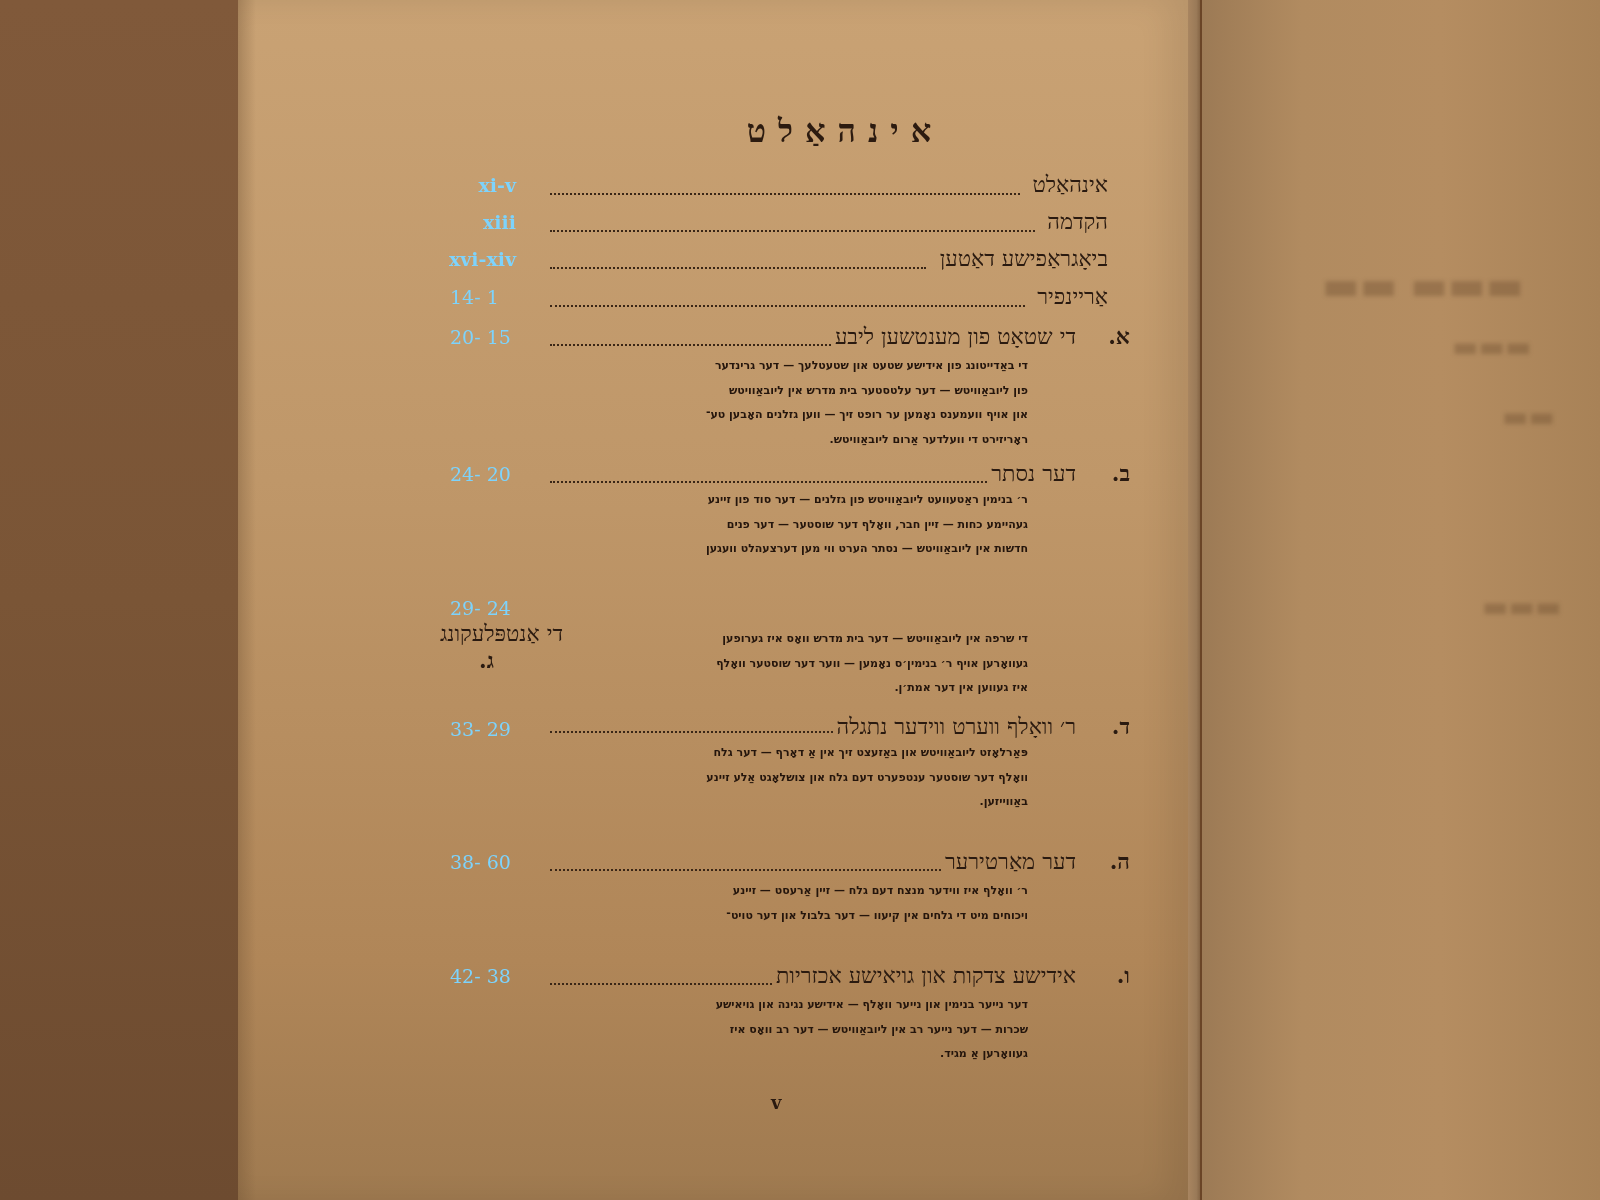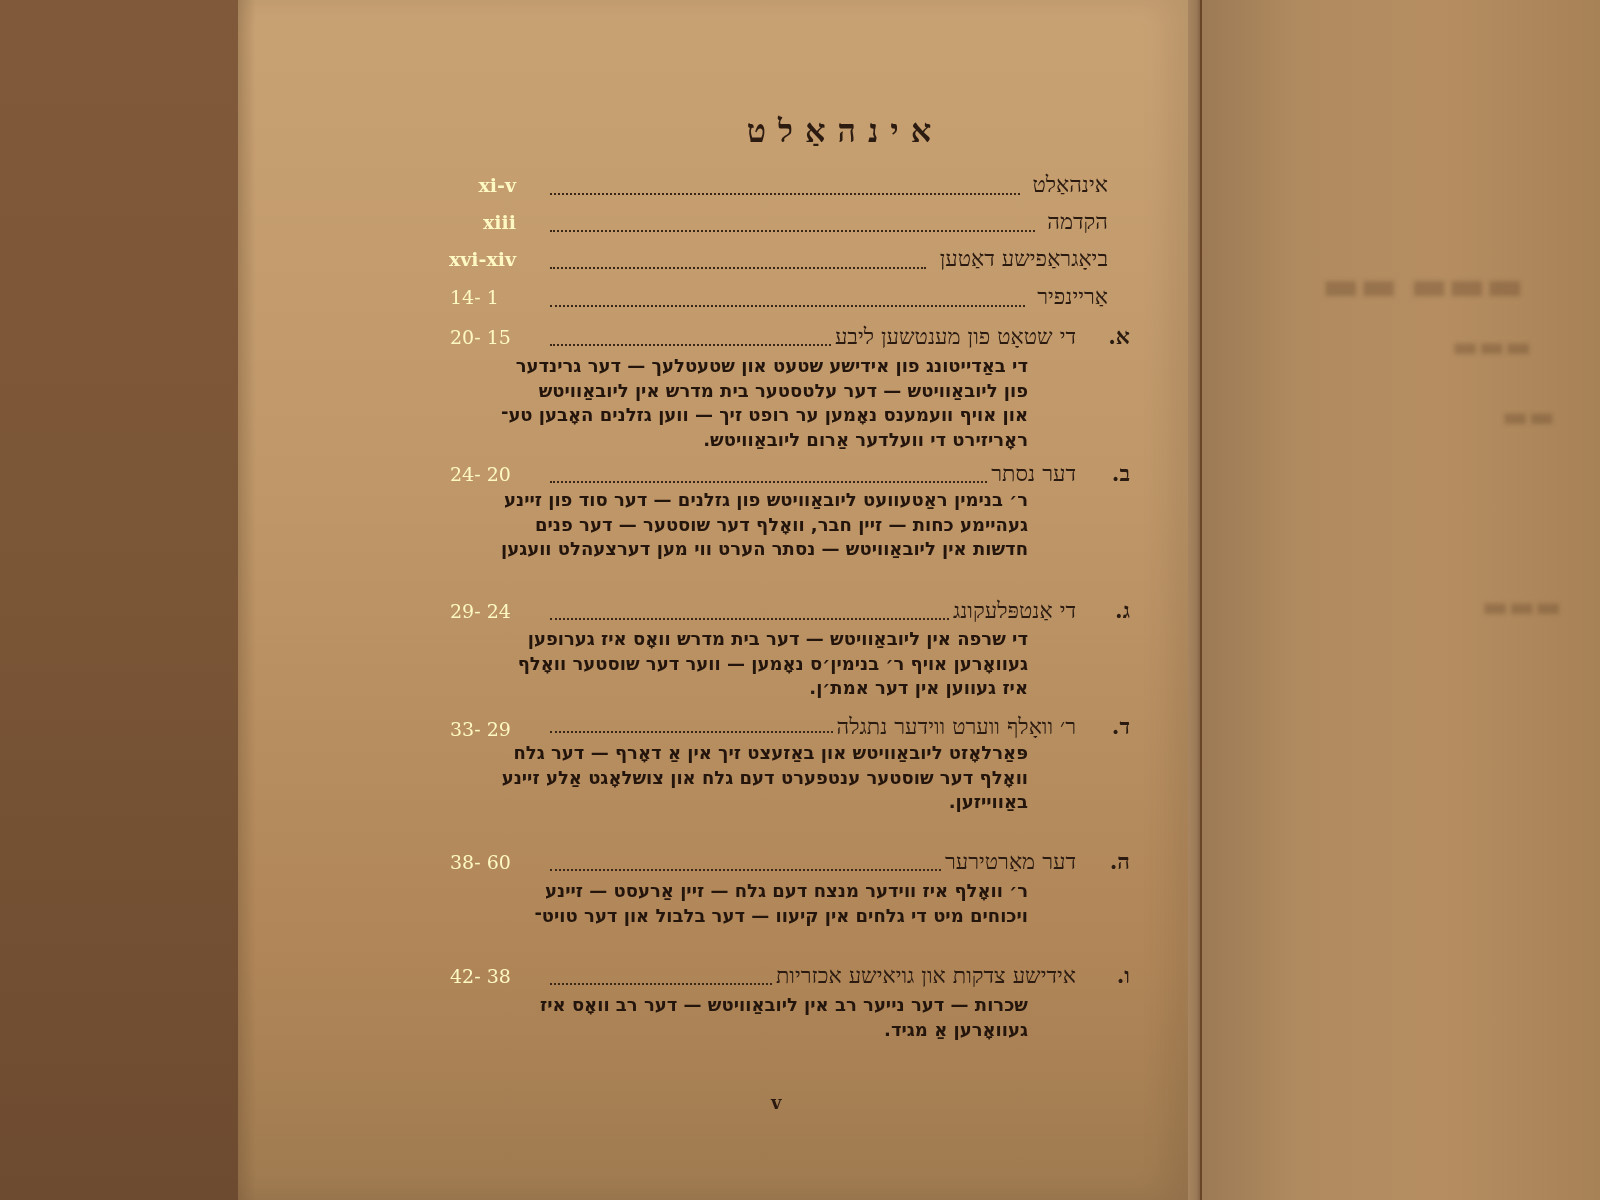--- a/index.html
+++ b/index.html
@@ -86,21 +86,21 @@
       position: absolute;
       left: 0;
       width: 690px;
       height: 30px;
       display: flex;
       align-items: baseline;
     }
     .pages {
       width: 90px;
       font-size: 19px;
-      color: #fef9c3;
+      color: #7dd3fc;
       white-space: nowrap;
       direction: ltr;
       text-align: left;
       padding-left: 10px;
       box-sizing: border-box;
     }
     .pages.roman { font-weight: bold; text-align: right; padding-right: 14px; padding-left: 0; }
     .leader {
       flex: 1;
       border-bottom: 2px dotted #3a2616;
@@ -126,21 +126,21 @@
 
     .desc {
       position: absolute;
       left: 105px;
       width: 483px;
       direction: rtl;
       text-align: justify;
       text-align-last: right;
       font-family: "DejaVu Sans", "Liberation Sans", sans-serif;
       font-weight: bold;
-      font-size: 18px;
+      font-size: 11px;
       line-height: 24.5px;
       color: #24150c;
     }
     .desc-line { display: block; white-space: nowrap; text-align: right; }
 
     .folio {
       position: absolute;
       top: 1092px;
       left: 331px;
       font-size: 18px;
@@ -206,21 +206,21 @@
     <span class="leader" style="margin-right:4px;"></span>
     <span class="entry-title">דער נסתר</span>
     <span class="letter">ב.</span>
   </div>
   <div class="desc" style="top:488px;">
     <span class="desc-line">ר׳ בנימין ראַטעוועט ליובאַוויטש פון גזלנים — דער סוד פון זיינע</span>
     <span class="desc-line">געהיימע כחות — זיין חבר, וואָלף דער שוסטער — דער פנים</span>
     <span class="desc-line">חדשות אין ליובאַוויטש — נסתר הערט ווי מען דערצעהלט וועגען</span>
   </div>
 
-  <div class="row" style="top:597px;">
+  <div class="row" style="top:597px;flex-direction:column;">
     <span class="pages">29- 24</span>
     <span class="leader" style="margin-right:4px;"></span>
     <span class="entry-title">די אַנטפּלעקונג</span>
     <span class="letter">ג.</span>
   </div>
   <div class="desc" style="top:627px;">
     <span class="desc-line">די שרפה אין ליובאַוויטש — דער בית מדרש וואָס איז גערופען</span>
     <span class="desc-line">געוואָרען אויף ר׳ בנימין׳ס נאָמען — ווער דער שוסטער וואָלף</span>
     <span class="desc-line">איז געווען אין דער אמת׳ן.</span>
   </div>
@@ -248,18 +248,19 @@
     <span class="desc-line">ויכוחים מיט די גלחים אין קיעוו — דער בלבול און דער טויט־</span>
   </div>
 
   <div class="row" style="top:962px;">
     <span class="pages">42- 38</span>
     <span class="leader" style="margin-right:4px;"></span>
     <span class="entry-title">אידישע צדקות און גויאישע אכזריות</span>
     <span class="letter">ו.</span>
   </div>
   <div class="desc" style="top:993px;">
+    <span class="desc-line">דער נייער בנימין און נייער וואָלף — אידישע נגינה און גויאישע</span>
     <span class="desc-line">שכרות — דער נייער רב אין ליובאַוויטש — דער רב וואָס איז</span>
     <span class="desc-line">געוואָרען אַ מגיד.</span>
   </div>
 
   <div class="folio">v</div>
 </div>
 
 </body></html>

